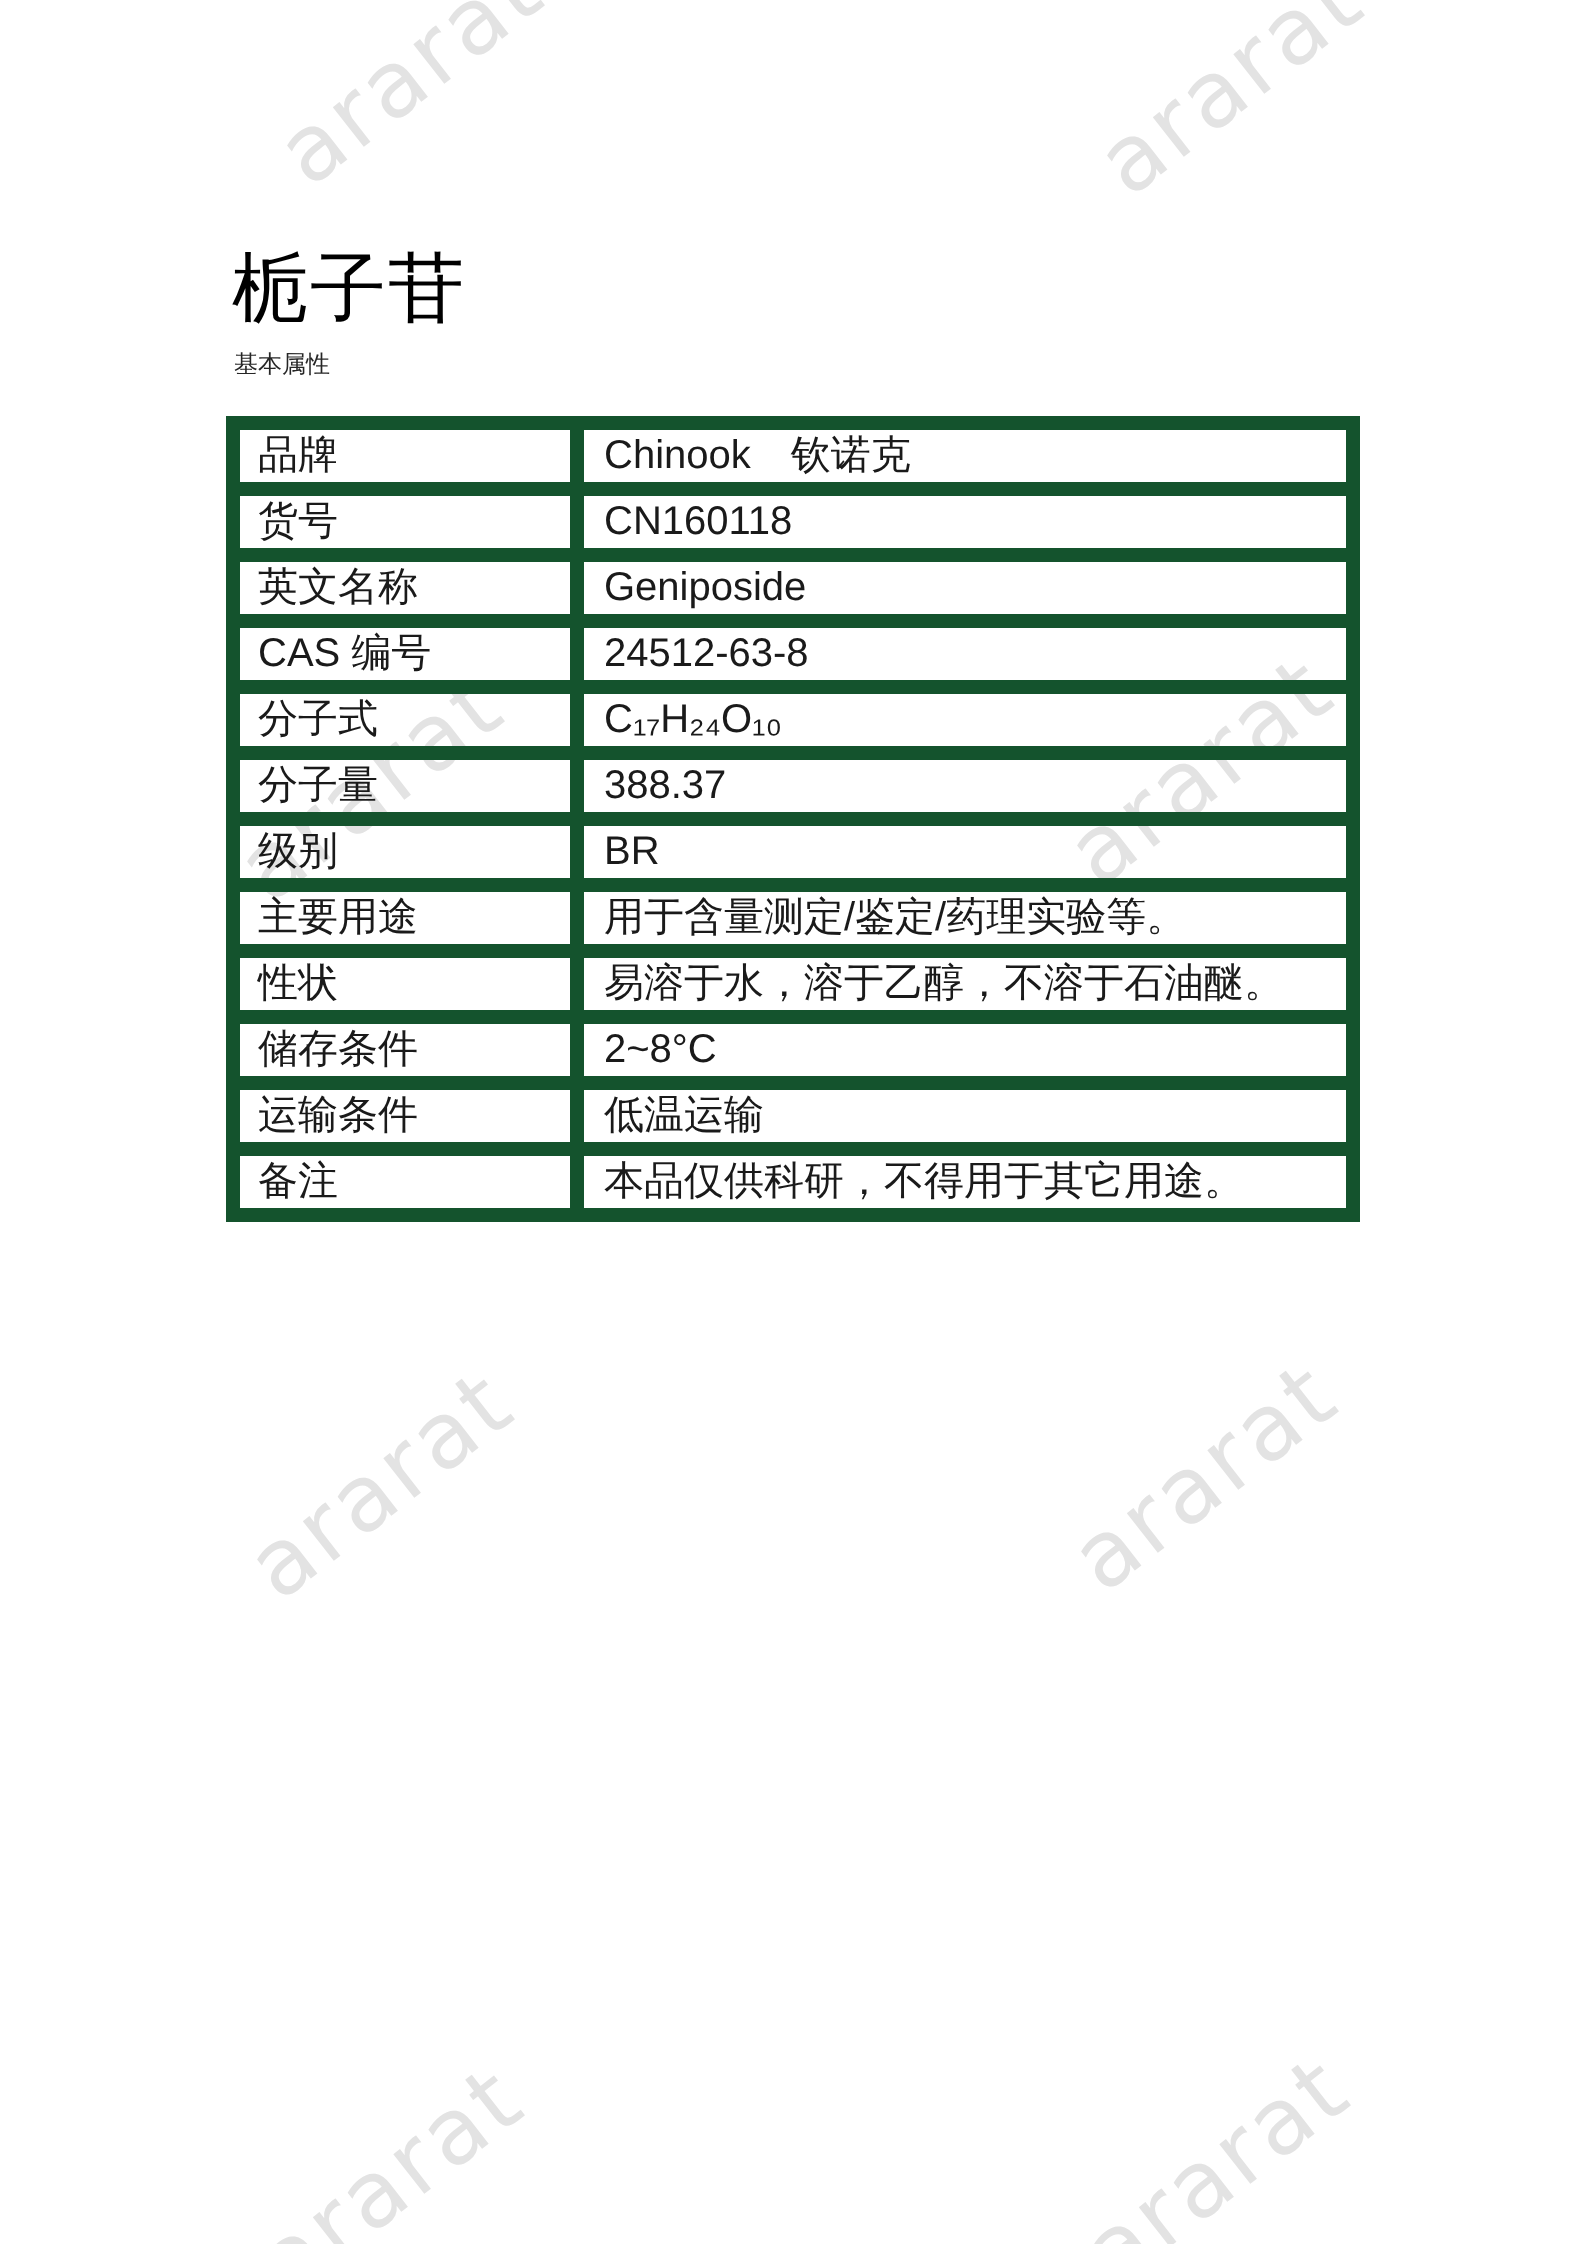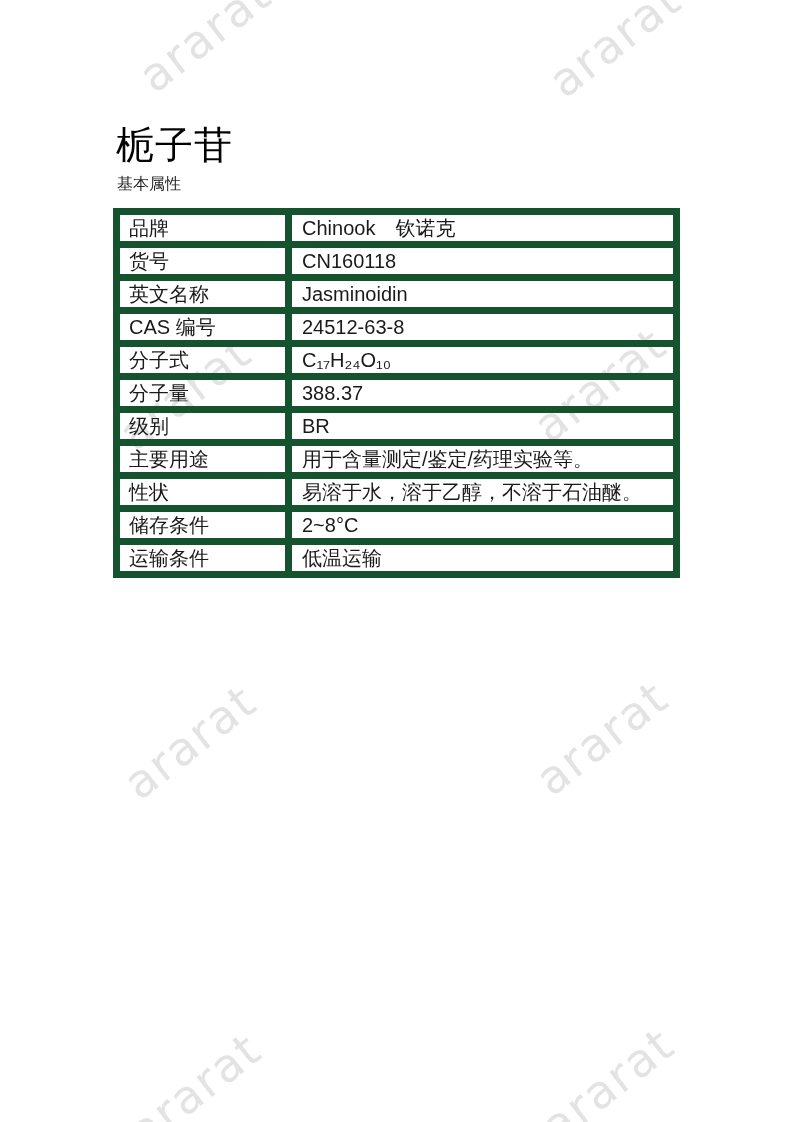--- a/index.html
+++ b/index.html
@@ -47,21 +47,21 @@
     line-height: 1.05;
     font-weight: 500;
     letter-spacing: 1px;
     color: #000000;
   }
   .section-title {
     position: absolute;
     z-index: 1;
     left: 117px;
     top: 174px;
-    font-size: 16px;
+    font-size: 12px;
     color: #262626;
   }
   table.props {
     position: absolute;
     z-index: 1;
     left: 113px;
     top: 208px;
     width: 567px;
     border-collapse: collapse;
     table-layout: fixed;
@@ -105,21 +105,21 @@
     <tr>
       <td class="label">品牌</td>
       <td class="value">Chinook　钦诺克</td>
     </tr>
     <tr>
       <td class="label">货号</td>
       <td class="value">CN160118</td>
     </tr>
     <tr>
       <td class="label">英文名称</td>
-      <td class="value">Jasminoidin</td>
+      <td class="value">Geniposide</td>
     </tr>
     <tr>
       <td class="label">CAS 编号</td>
       <td class="value">24512-63-8</td>
     </tr>
     <tr>
       <td class="label">分子式</td>
       <td class="value">C₁₇H₂₄O₁₀</td>
     </tr>
     <tr>
@@ -139,14 +139,18 @@
       <td class="value">易溶于水，溶于乙醇，不溶于石油醚。</td>
     </tr>
     <tr>
       <td class="label">储存条件</td>
       <td class="value">2~8°C</td>
     </tr>
     <tr>
       <td class="label">运输条件</td>
       <td class="value">低温运输</td>
     </tr>
+    <tr>
+      <td class="label">备注</td>
+      <td class="value">本品仅供科研，不得用于其它用途。</td>
+    </tr>
   </tbody>
 </table>
 
 </body></html>

